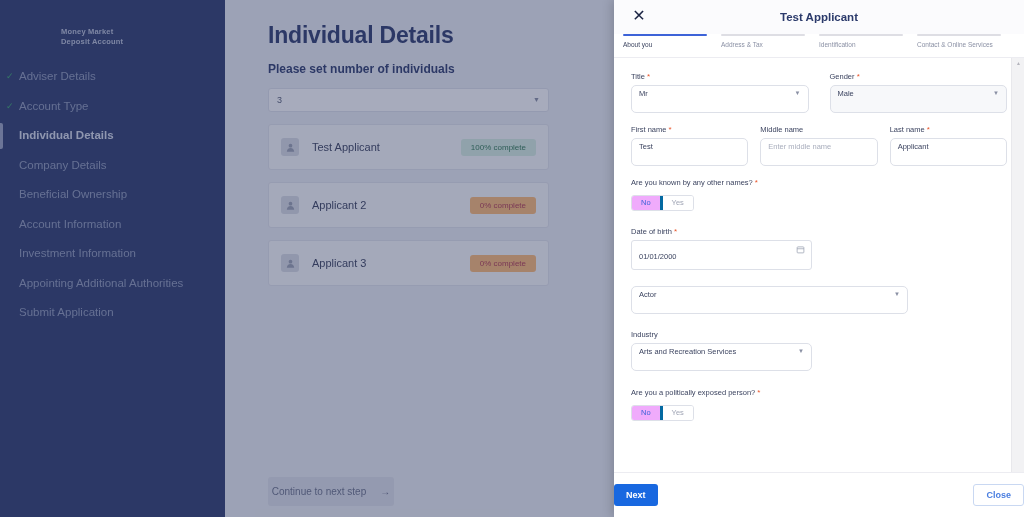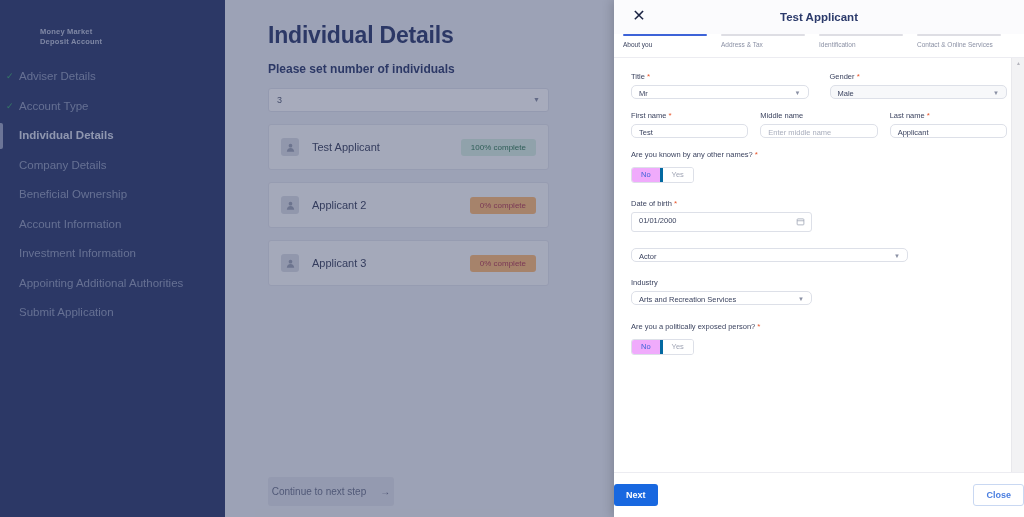--- a/index.html
+++ b/index.html
@@ -14,21 +14,21 @@
   
   .bg-layer { position: absolute; inset: 0; display: flex; }
 
   .sidebar {
     width: 225px; height: 517px;
     background: #2b3a6b;
     position: relative;
     flex: 0 0 225px;
   }
   .sidebar-logo {
-    position: absolute; left: 40px; top: 27px;
+    position: absolute; left: 61px; top: 27px;
     color: #b9c0d6; font-size: 7.5px; line-height: 10px;
     letter-spacing: .2px; font-weight: 600;
   }
   .nav { position: absolute; top: 62px; left: 0; width: 100%; }
   .nav-item {
     position: relative;
     height: 29.5px; line-height: 29.5px;
     padding-left: 19px;
     font-size: 11.5px;
     color: #8f9ab9;
@@ -162,21 +162,21 @@
 
   .fld-label {
     font-size: 7.5px; color: #3c4460; margin-bottom: 4px;
     display: block;
   }
   .req { color: #e8562c; font-size: 8px; }
 
   .row { display: flex; gap: 21px; margin-bottom: 12px; }
 
   .sel, .inp {
-    height: 14px; border: 1px solid #dde0e8; border-radius: 5px;
+    height: 28px; border: 1px solid #dde0e8; border-radius: 5px;
     background: #fff; font-size: 7.5px; color: #3c4460;
     padding: 0 7px; line-height: 15px;
     position: relative; width: 100%;
   }
   .sel.grey { background: #f7f8fa; }
   .sel .caret {
     position: absolute; right: 7px; top: 0; line-height: 15px;
     font-size: 6px; color: #8a90a4;
   }
   .inp.placeholder { color: #a9aebd; }
@@ -188,22 +188,22 @@
   .seg div {
     padding: 0 9px; font-size: 7.5px; line-height: 14px;
     color: #a0a5b5; background: #fff;
   }
   .seg div.on {
     background: #f0abfc; color: #3d63d8;
     border-right: 3px solid #0369a1;
   }
 
   .dob {
-    width: 181px; height: 20px; border: 1px solid #dde0e8; border-radius: 3px;
-    font-size: 7.5px; color: #3c4460; padding: 0 7px; line-height: 15px;
+    width: 181px; height: 30px; border: 1px solid #dde0e8; border-radius: 3px;
+    font-size: 7.5px; color: #3c4460; padding: 8px 7px; line-height: 15px;
     position: relative;
   }
   .dob .cal {
     position: absolute; right: 6px; top: 3px;
     width: 9px; height: 9px;
   }
   .dob .cal svg { width: 9px; height: 9px; stroke: #9aa0b0; fill: none; }
 
   .block { margin-bottom: 12px; }
 

